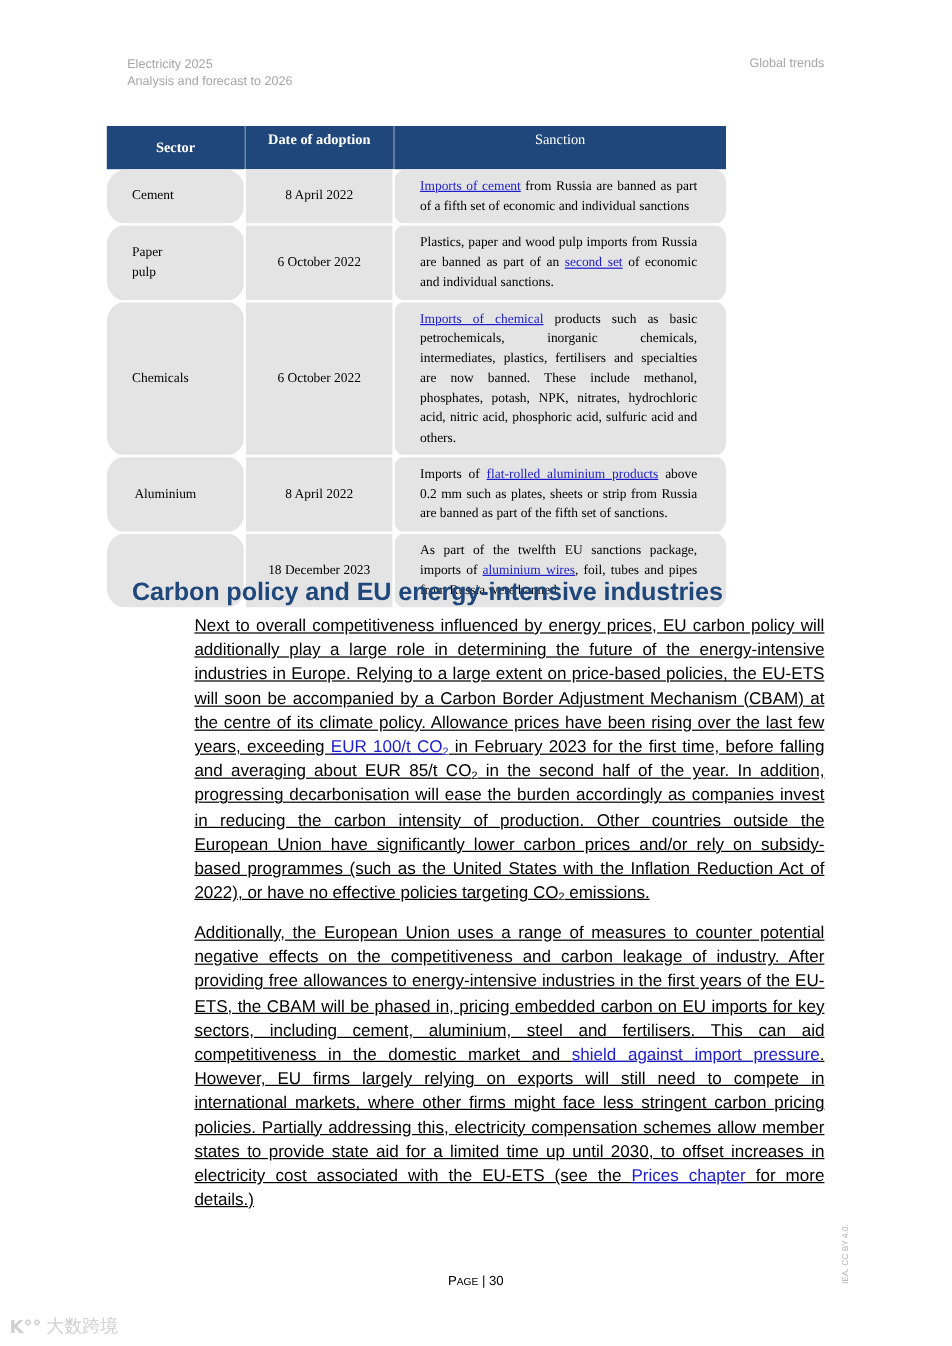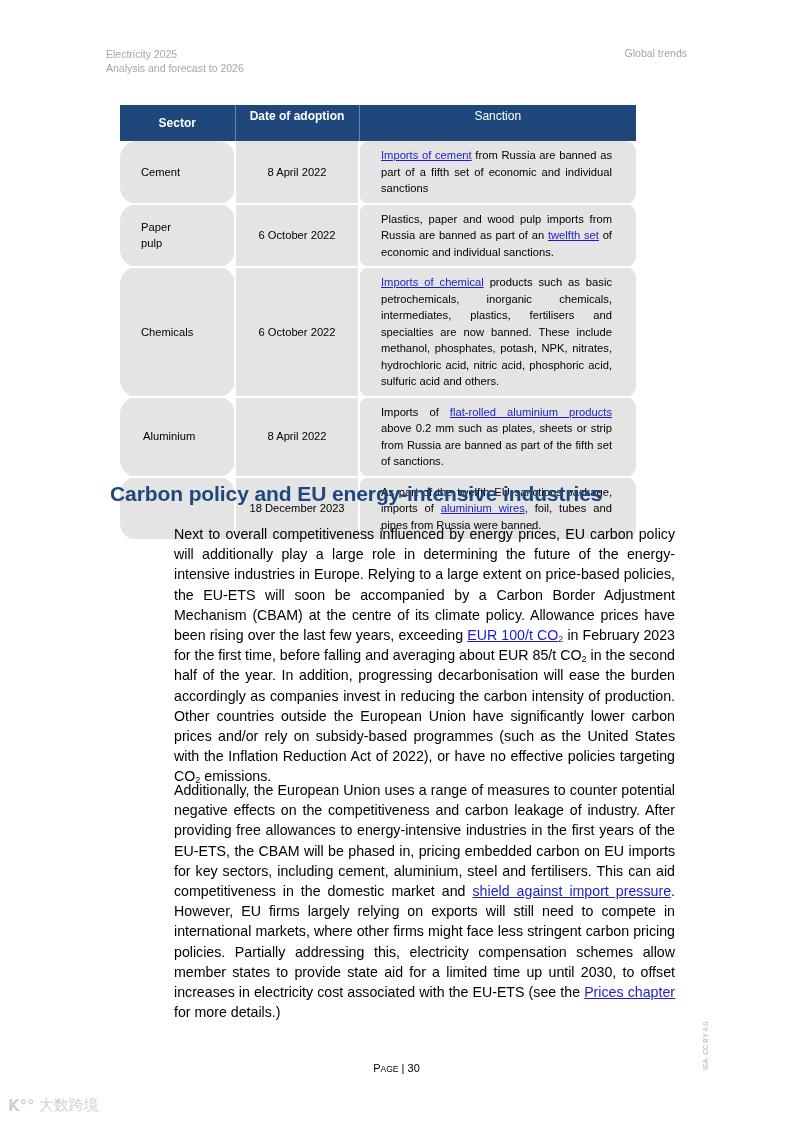--- a/index.html
+++ b/index.html
@@ -1,33 +1,33 @@
 <!DOCTYPE html>
 <html><head>
 <meta charset="utf-8">
 <style>
   html, body { margin: 0; padding: 0; background: #ffffff; }
   body { width: 793px; height: 1122px; position: relative; overflow: hidden; font-family: "Liberation Sans", sans-serif; color: #000; }
   .hdr-left { position: absolute; left: 106px; top: 47px; font-size: 10.5px; line-height: 14px; color: #a6a6a6; }
   .hdr-right { position: absolute; right: 106px; top: 47px; font-size: 10.5px; color: #a6a6a6; }
-  table.sanctions { position: absolute; left: 120px; top: 105px; width: 516px; border-collapse: collapse; font-size: 11.2px; line-height: 16.5px; }
+  table.sanctions { position: absolute; left: 89px; top: 105px; width: 516px; border-collapse: collapse; font-size: 11.2px; line-height: 16.5px; font-family: Liberation Serif, serif; }
   table.sanctions th { background: #1f477b; color: #fff; font-weight: bold; font-size: 12px; height: 33px; border-right: 1px solid #6d86a8; padding: 0 4px; vertical-align: top; padding-top: 3px; }
   table.sanctions th:last-child { border-right: none; font-weight: normal; }
   table.sanctions th.sector { vertical-align: middle; padding-top: 0; }
   table.sanctions td { background: #e4e4e4; border-bottom: 2px solid #ffffff; border-right: 2px solid #ffffff; vertical-align: middle; }
   table.sanctions td:last-child { border-right: none; border-radius: 11px; }
   td.c-sector { width: 90px; padding-left: 21px; border-radius: 17px; }
   td.c-date { width: 120px; text-align: center; }
   td.c-sanction { padding: 6px 24px 6px 21px; text-align: justify; }
   a.lnk { color: #1c1ccf; text-decoration: underline; }
   h2.section { position: absolute; left: 106px; top: 478px; margin: 4px; font-size: 21px; font-weight: bold; color: #1f477b; letter-spacing: -0.1px; }
   .body-text { position: absolute; left: 162px; width: 525px; font-size: 14.2px; line-height: 20.2px; text-align: justify; }
   .p1 { top: 512px; }
   .p2 { top: 768px; }
-  .body-text p { margin: 12px; }
+  .body-text p { margin: 0; text-decoration: underline; }
   sub { font-size: 9px; vertical-align: -2px; line-height: 0; }
   .page-num { position: absolute; left: 0; width: 793px; top: 1062px; text-align: center; font-size: 11px; color: #000; }
   .page-num .sc { font-size: 11px; }
   .page-num .sc small { font-size: 8.5px; }
   .license { position: absolute; left: 702px; top: 1070px; transform: rotate(-90deg); transform-origin: left top; font-size: 7px; color: #b0b0b0; white-space: nowrap; }
   .watermark { position: absolute; left: 8px; top: 1096px; font-size: 15px; color: #d0d0d0; font-family: "DejaVu Sans", sans-serif; display: flex; align-items: center; gap: 4px; }
   .wm-logo { font-weight: bold; font-size: 15px; }
 </style>
 </head>
 <body>
@@ -48,21 +48,21 @@
   </thead>
   <tbody>
     <tr style="height:44px">
       <td class="c-sector">Cement</td>
       <td class="c-date">8 April 2022</td>
       <td class="c-sanction"><a class="lnk">Imports of cement</a><span> from Russia are banned as part of a fifth set of economic and individual sanctions</span></td>
     </tr>
     <tr style="height:60px">
       <td class="c-sector" style="width:60px"><span style="display:inline-block;width:40px">Paper pulp</span></td>
       <td class="c-date">6 October 2022</td>
-      <td class="c-sanction"><span>Plastics, paper and wood pulp imports from Russia are banned as part of an </span><a class="lnk">twelfth set</a><span> of economic and individual sanctions.</span></td>
+      <td class="c-sanction"><span>Plastics, paper and wood pulp imports from Russia are banned as part of an </span><a class="lnk">second set</a><span> of economic and individual sanctions.</span></td>
     </tr>
     <tr style="height:93px">
       <td class="c-sector">Chemicals</td>
       <td class="c-date">6 October 2022</td>
       <td class="c-sanction"><a class="lnk">Imports of chemical</a><span> products such as basic petrochemicals, inorganic chemicals, intermediates, plastics, fertilisers and specialties are now banned. These include methanol, phosphates, potash, NPK, nitrates, hydrochloric acid, nitric acid, phosphoric acid, sulfuric acid and others.</span></td>
     </tr>
     <tr style="height:60px">
       <td class="c-sector" style="padding-left:23px">Aluminium</td>
       <td class="c-date">8 April 2022</td>
       <td class="c-sanction"><span>Imports of </span><a class="lnk">flat-rolled aluminium products</a><span> above 0.2 mm such as plates, sheets or strip from Russia are banned as part of the fifth set of sanctions.</span></td>

